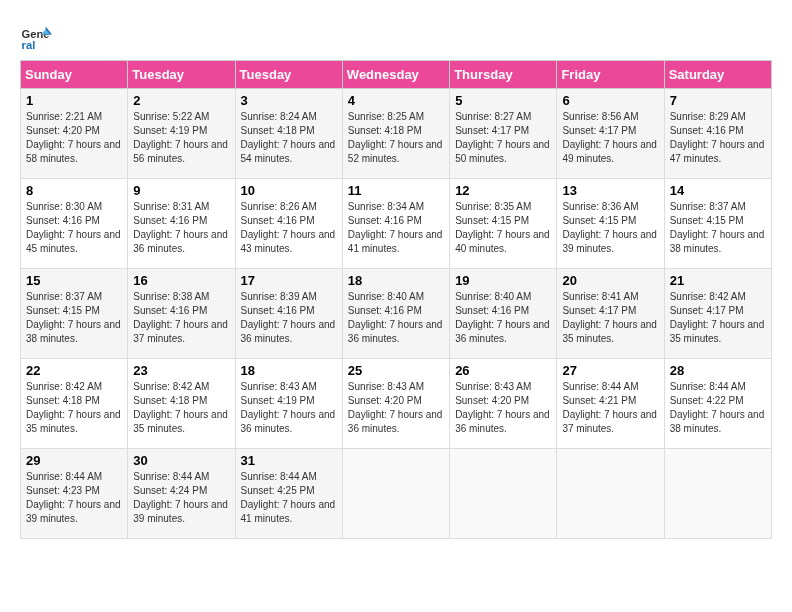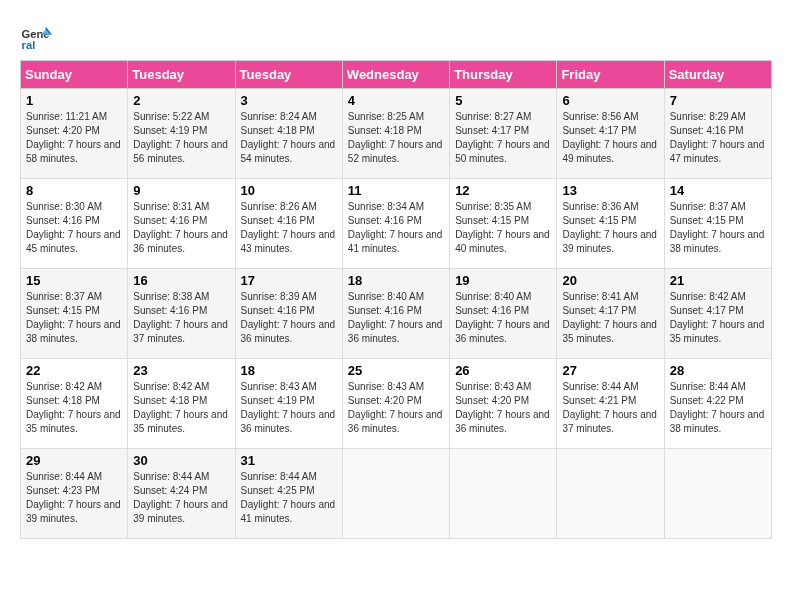--- a/index.html
+++ b/index.html
@@ -112,21 +112,21 @@
         <th>Thursday</th>
         <th>Friday</th>
         <th>Saturday</th>
       </tr>
   </thead>
   <tbody id="calendar-body">
   <tr>
         <td>
           <span class="day-number">1</span>
           <div class="day-info">
-            <div>Sunrise: 11:21 AM</div>
+            <div>Sunrise: 2:21 AM</div>
             <div>Sunset: 4:20 PM</div>
             <div>Daylight: 7 hours and 58 minutes.</div>
           </div>
         </td>
         <td>
           <span class="day-number">2</span>
           <div class="day-info">
             <div>Sunrise: 5:22 AM</div>
             <div>Sunset: 4:19 PM</div>
             <div>Daylight: 7 hours and 56 minutes.</div>

